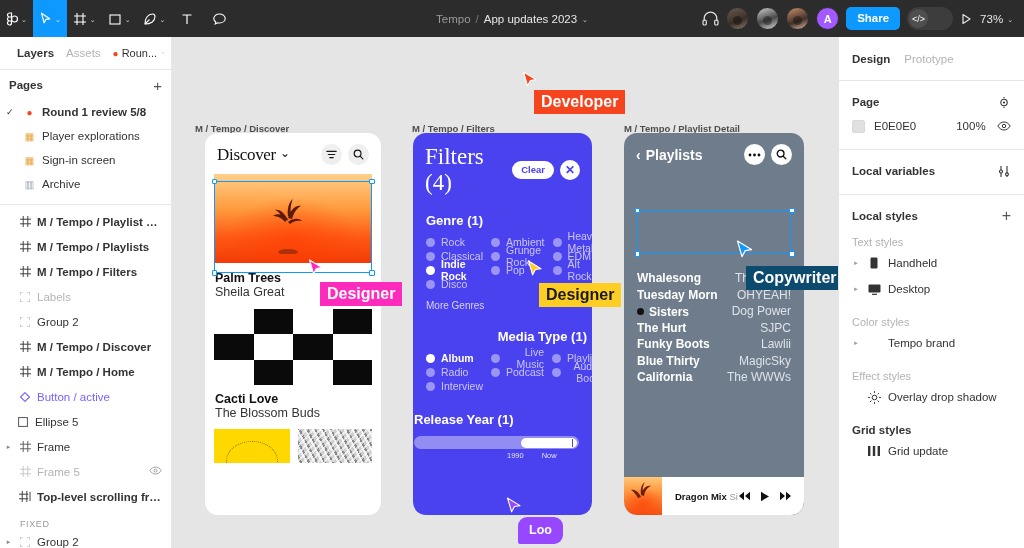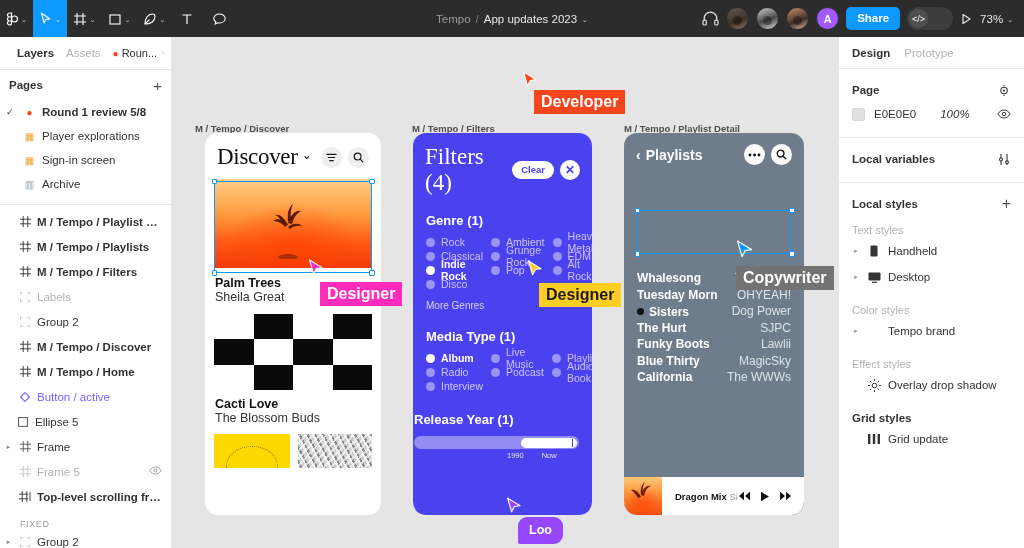--- a/index.html
+++ b/index.html
@@ -120,32 +120,32 @@
     padding-left: 20px;
     align-items: flex-end;
   }
 
   
   .right-panel {
     position: absolute; top: 37px; right: 0; width: 186px; height: 511px;
     background: #FFFFFF; border-left: 1px solid #E6E6E6; overflow: hidden;
   }
   .rp-tabs {
-    height: 32px; display: flex; align-items: center; gap: 14px;
+    height: 44px; display: flex; align-items: center; gap: 14px;
     padding: 8px 13px; border-bottom: 1px solid #E6E6E6;
   }
   .rp-tab { font-size: 11.5px; color: #B3B3B3; }
   .rp-tab.active { color: #333; font-weight: bold; }
   .rp-block { padding: 9px 13px 11px 13px; border-bottom: 1px solid #E6E6E6; }
   .rp-row { display: flex; align-items: center; height: 24px; }
   .rp-title { font-size: 11.5px; font-weight: bold; color: #333; }
   .rp-icon-right { margin-left: auto; color: #555; font-size: 12px; display: flex; align-items: center; }
   .swatch { width: 13px; height: 13px; border: 1px solid #D9D9D9; border-radius: 2px; flex: none; }
   .rp-value { font-size: 11.5px; color: #333; margin-left: 9px; }
-  .rp-value.pct { margin-left: 24px; font-style: italic; }
+  .rp-value.pct { margin-left: 40px; }
   .rp-style-row {
     display: flex; align-items: center; gap: 7px; height: 26px;
     font-size: 11.5px; color: #333;
   }
   .rp-style-row .arrow { width: 8px; font-size: 7px; color: #9A9A9A; text-align: center; flex: none; }
   .rp-style-row .sico { width: 14px; display: flex; align-items: center; justify-content: center; flex: none; color: #333; }
   .rp-sublabel { font-size: 11px; color: #B3B3B3; margin: 3px 0 2px; }
 
   
   .canvas {
@@ -159,21 +159,21 @@
   .phone {
     position: absolute; border-radius: 13px; overflow: hidden;
   }
 
   
   .discover { background: #FFFFFF; }
   .disc-head {
     display: flex; align-items: center; padding: 11px 12px 6px 12px;
   }
   .disc-title {
-    font-family: "Liberation Serif", serif; font-size: 23px; color: #111;
+    font-family: "Liberation Serif", serif; font-size: 17px; color: #111;
     letter-spacing: -.3px;
   }
   .disc-chev { font-size: 12px; color: #111; margin-left: 4px; transform: translateY(-2px); }
   .round-btn {
     width: 21px; height: 21px; border-radius: 50%; background: #EFEFEF;
     display: flex; align-items: center; justify-content: center; flex: none;
   }
   .disc-head .round-btn + .round-btn { margin-left: 6px; }
   .disc-head .btns { margin-left: auto; display: flex; }
   .art-sunset {
@@ -661,21 +661,21 @@
               <span>Alt Rock</span>
             </div>
           <div class="opt">
               <span class="dot"></span>
               <span>Disco</span>
             </div>
         </div>
         <div class="more-genres" style="margin-top:9px;">More Genres</div>
       </div>
 
-      <div style="padding:18px 13px 0 13px;">
+      <div style="padding:18px 5px 0 13px;text-align:right;">
         <div class="filt-section-title">Media Type (1)</div>
         <div class="opt-grid" style="margin-top:7px;">
           <div class="opt sel">
               <span class="dot"></span>
               <span>Album</span>
             </div>
           <div class="opt">
               <span class="dot"></span>
               <span>Live Music</span>
             </div>
@@ -830,21 +830,21 @@
       <svg width="16" height="18" viewBox="0 0 16 18">
         <path d="M1.5 1l12.5 7.6-5.6.9-2.8 5.3z" fill="#FFCE22" stroke="#fff" stroke-width="1.1" stroke-linejoin="round"></path>
       </svg>
       <span class="tag" style="left:12px; top:23px; background:#FFCE22; color:#1A1A1A;">Designer</span>
     </div>
 
     <div class="cursor" style="left:564px; top:203px;">
       <svg width="18" height="20" viewBox="0 0 18 20">
         <path d="M1.5 1l14 8.6-6.3 1-3.2 6z" fill="#0D99FF" stroke="#fff" stroke-width="1.2" stroke-linejoin="round"></path>
       </svg>
-      <span class="tag" style="left:0; top:26px; background:#737373; color:#fff;">Copywriter</span>
+      <span class="tag" style="left:10px; top:26px; background:#0c4a6e; color:#fff;">Copywriter</span>
     </div>
 
     <div class="cursor rounded" style="left:334px; top:460px;">
       <svg width="16" height="18" viewBox="0 0 16 18">
         <path d="M1.5 1l12.5 7.6-5.6.9-2.8 5.3z" fill="#9747FF" stroke="#fff" stroke-width="1.1" stroke-linejoin="round"></path>
       </svg>
       <span class="tag" style="left:12px; top:20px; background:#9747FF; color:#fff; padding:7px 11px; font-size:12.5px;">Loo</span>
     </div>
   </div>
 

